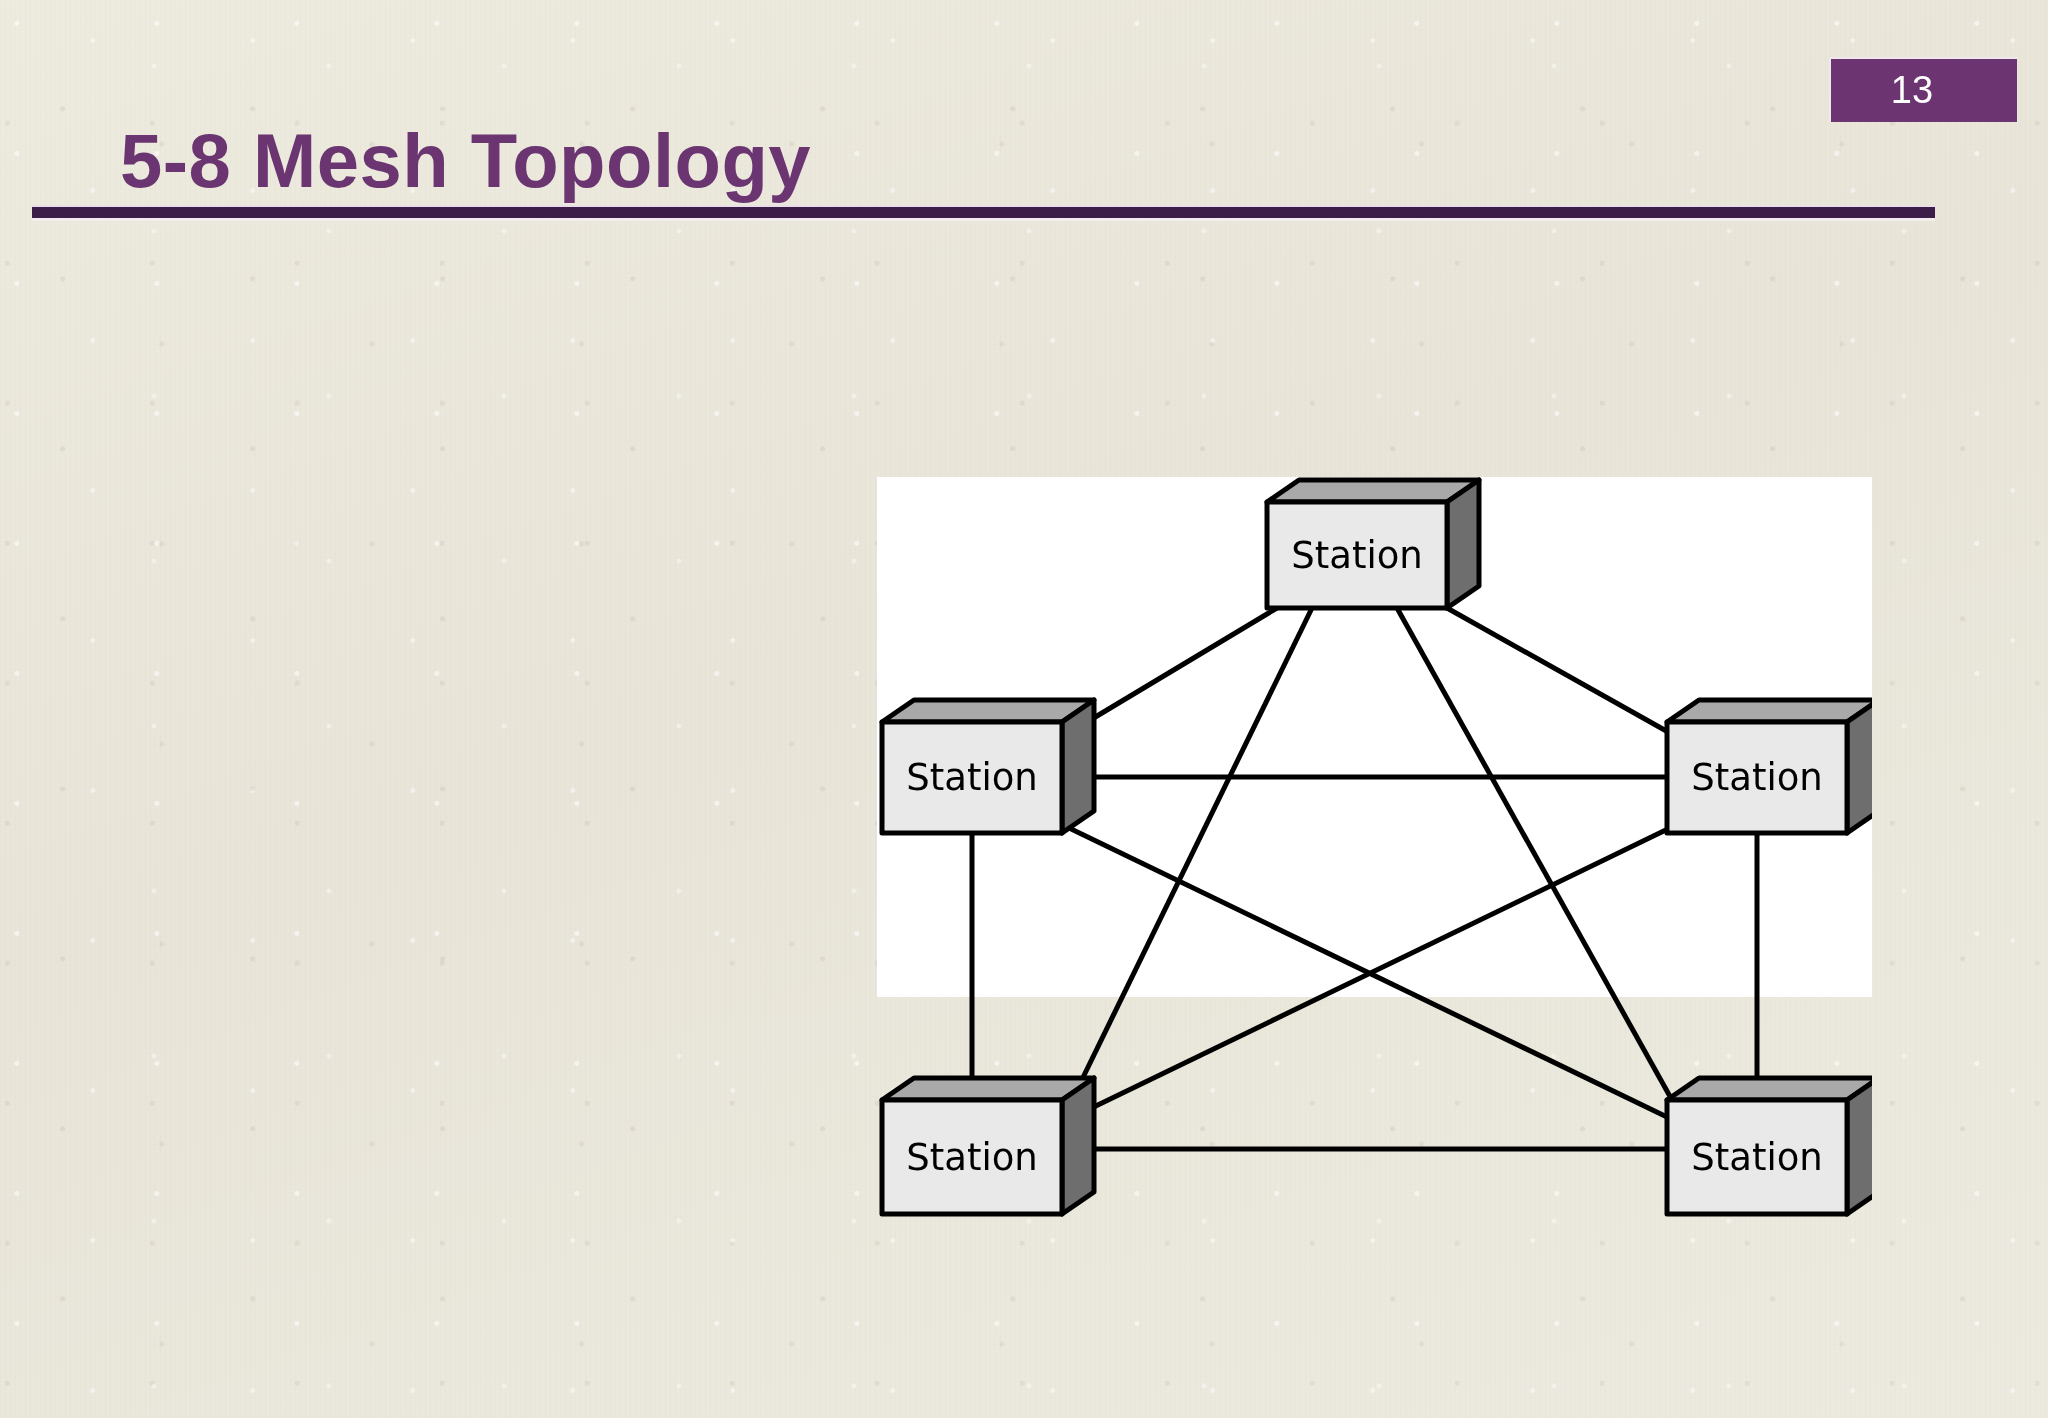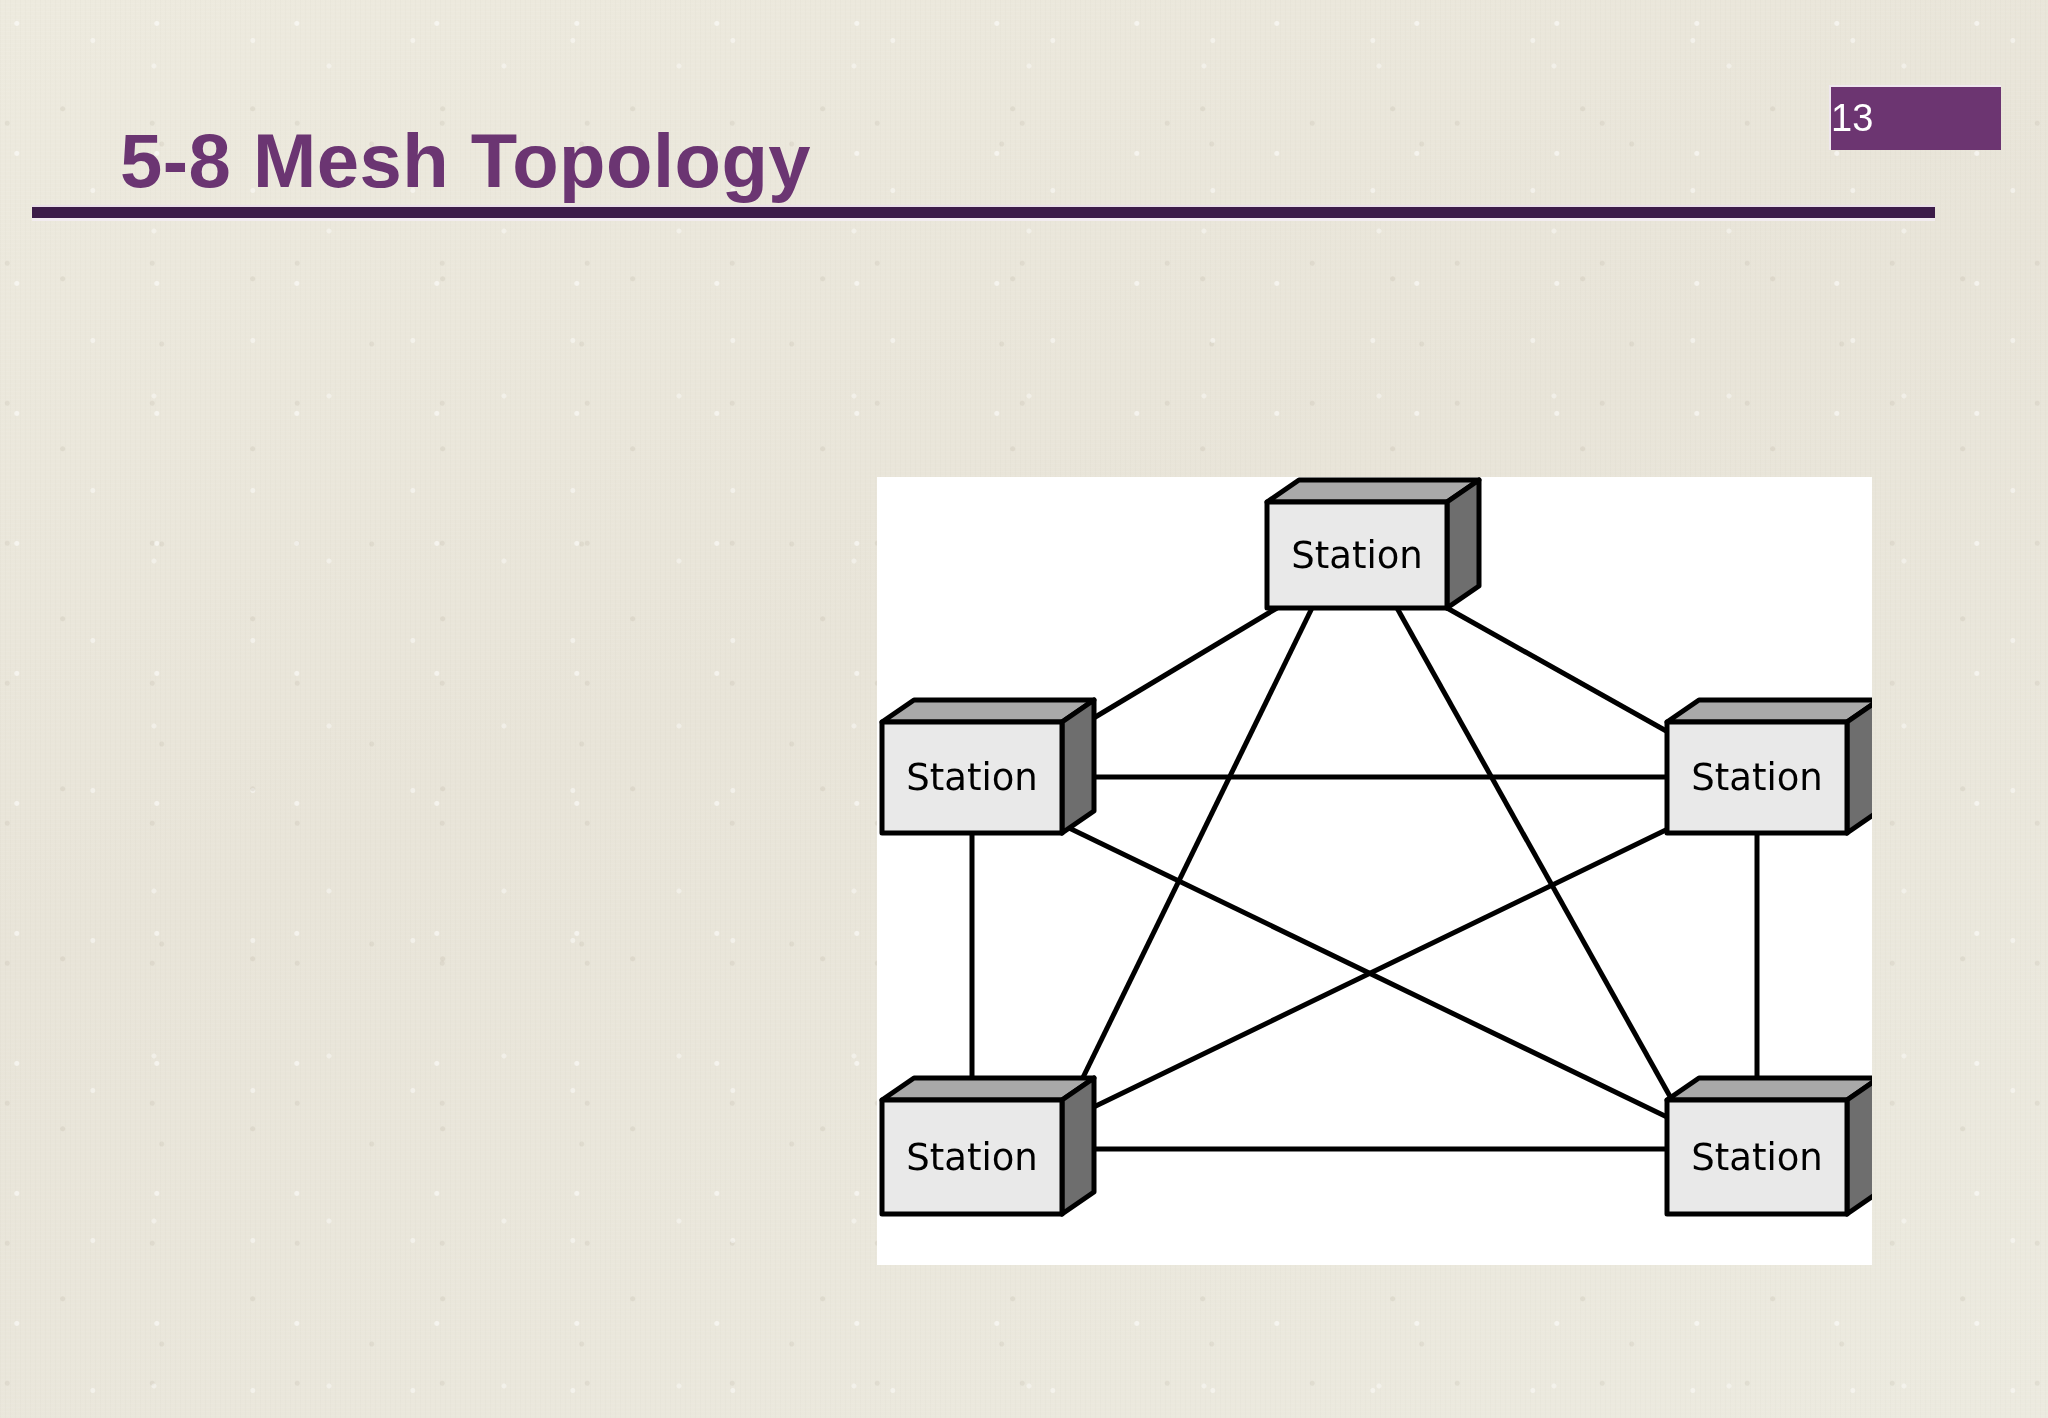--- a/index.html
+++ b/index.html
@@ -57,42 +57,41 @@
     border-top: 2px solid #e9dfe8;
     border-bottom: 3px solid #f2ecef;
     box-sizing: border-box;
   }
 
   
   #page-badge {
     position: absolute;
     left: 1829px;
     top: 57px;
-    width: 172px;
+    width: 188px;
     height: 65px;
     background: #6c3571;
     border-left: 2px solid #efe7ee;
     border-top: 2px solid #efe7ee;
     box-sizing: border-box;
     color: #ffffff;
     font-size: 38px;
     display: flex;
     align-items: center;
-    justify-content: flex-start;
+    justify-content: center;
     padding-right: 24px;
-    margin-top: 28px;
   }
 
   
   #diagram-panel {
     position: absolute;
     left: 877px;
     top: 477px;
     width: 995px;
-    height: 788px;
+    height: 520px;
     background: #ffffff;
   }
 
   #diagram-svg {
     display: block;
     width: 995px;
     height: 740px;
   }
 
   .link-line {

